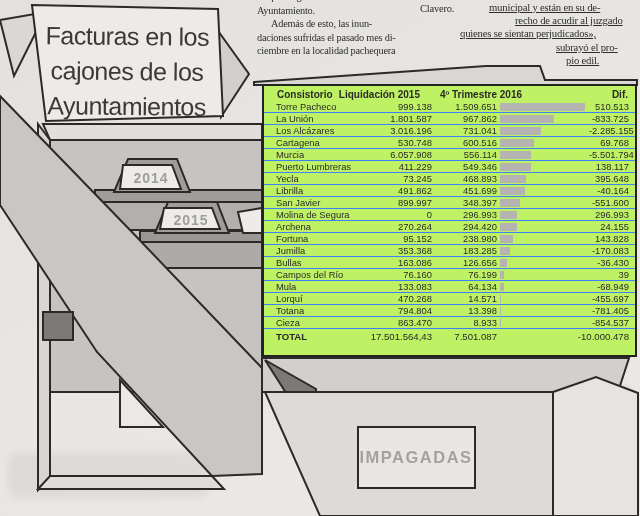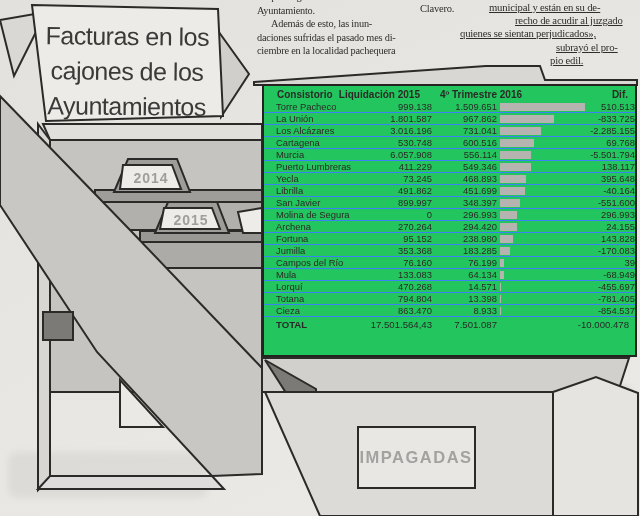--- a/index.html
+++ b/index.html
@@ -21,48 +21,48 @@
   .news { position:absolute; color:#2f2e2b; font-family:"Liberation Serif", serif;
           white-space:nowrap; font-size:10.3px; letter-spacing:-0.2px; }
   .mid-col { left:257px; top:-10px; line-height:13.6px; }
   .mid-col .ln-2 { padding-left:14px; }
   .clavero { left:420px; top:3px; font-size:10.5px; }
   .right-col .rln { position:absolute; font-size:10.7px;text-decoration:underline; }
   .rln-0 { left:489px; top:1px; }
   .rln-1 { left:496px; top:14px;margin-left:19px; }
   .rln-2 { left:460px; top:27px; }
   .rln-3 { left:556px; top:41px; }
-  .rln-4 { left:550px; top:54px; }
+  .rln-4 { left:566px; top:54px; }
   
   svg.illus { position:absolute; left:0; top:0; z-index:2; }
   svg.illus polygon, svg.illus rect, svg.illus polyline
     { stroke:#2b2a28; stroke-width:2; stroke-linejoin:miter; }
   .tab-label { font-family:"Liberation Sans",sans-serif; font-weight:bold;
                font-size:14px; fill:#9f9e9b; letter-spacing:1px; }
   .stamp-label { font-family:"Liberation Sans",sans-serif; font-weight:bold;
                font-size:16.5px; fill:#a3a2a0; letter-spacing:1.5px; }
   
   .title-card-text { position:absolute; left:36px; top:19px; width:182px; z-index:3;
     text-align:center; font-size:25px; line-height:35px; letter-spacing:-0.5px;
     color:#3b3a38; transform:rotate(0.6deg); }
   
   .fact-table { position:absolute; left:262px; top:84px; width:375px; height:273px;
-    z-index:4; background:#22c55e; border:2.5px solid #242320; color:#2a2927; }
+    z-index:4; background:#bef264; border:2.5px solid #242320; color:#2a2927; }
   .thead { position:relative; height:15px; font-size:10px; font-weight:bold; }
   .thead span { position:absolute; top:3px; white-space:nowrap; }
   .h-consistorio { left:13px; }
   .h-liq  { left:156px; transform:translateX(-100%); }
   .h-t4   { left:176px; }
   .h-dif  { right:7px; }
   .trow { display:grid; grid-template-columns:110px 58px 65px 92px 1fr;
     align-items:center; height:12px; font-size:9.4px; line-height:1;
     border-bottom:1px solid #3b82f6; }
   .c-name { padding-left:12px; white-space:nowrap; }
   .c-liq, .c-t4 { text-align:right; white-space:nowrap; }
-  .c-dif { text-align:right; padding-right:0; white-space:nowrap; }
+  .c-dif { text-align:right; padding-right:6px; white-space:nowrap; }
   .c-bar { padding-left:3px; }
   .bar { height:8px; background:#b5b4b1; }
   .total-row { position:relative; height:13px; font-size:9.6px; }
   .total-row span { position:absolute; top:2px; white-space:nowrap; }
   .t-name { left:12px; font-weight:bold; }
   .t-liq  { left:168px; transform:translateX(-100%); }
   .t-t4   { left:233px; transform:translateX(-100%); }
   .t-dif  { right:6px; }
 </style>
 </head>
@@ -255,20 +255,29 @@
       <div class="trow">
         <div class="c-name">Jumilla</div>
         <div class="c-liq">353.368</div>
         <div class="c-t4">183.285</div>
         <div class="c-bar">
           <div class="bar" style="width: 10px;"></div>
         </div>
         <div class="c-dif">-170.083</div>
       </div>
       <div class="trow">
+        <div class="c-name">Bullas</div>
+        <div class="c-liq">163.086</div>
+        <div class="c-t4">126.656</div>
+        <div class="c-bar">
+          <div class="bar" style="width: 7px;"></div>
+        </div>
+        <div class="c-dif">-36.430</div>
+      </div>
+      <div class="trow">
         <div class="c-name">Campos del Río</div>
         <div class="c-liq">76.160</div>
         <div class="c-t4">76.199</div>
         <div class="c-bar">
           <div class="bar" style="width: 4px;"></div>
         </div>
         <div class="c-dif">39</div>
       </div>
       <div class="trow">
         <div class="c-name">Mula</div>

